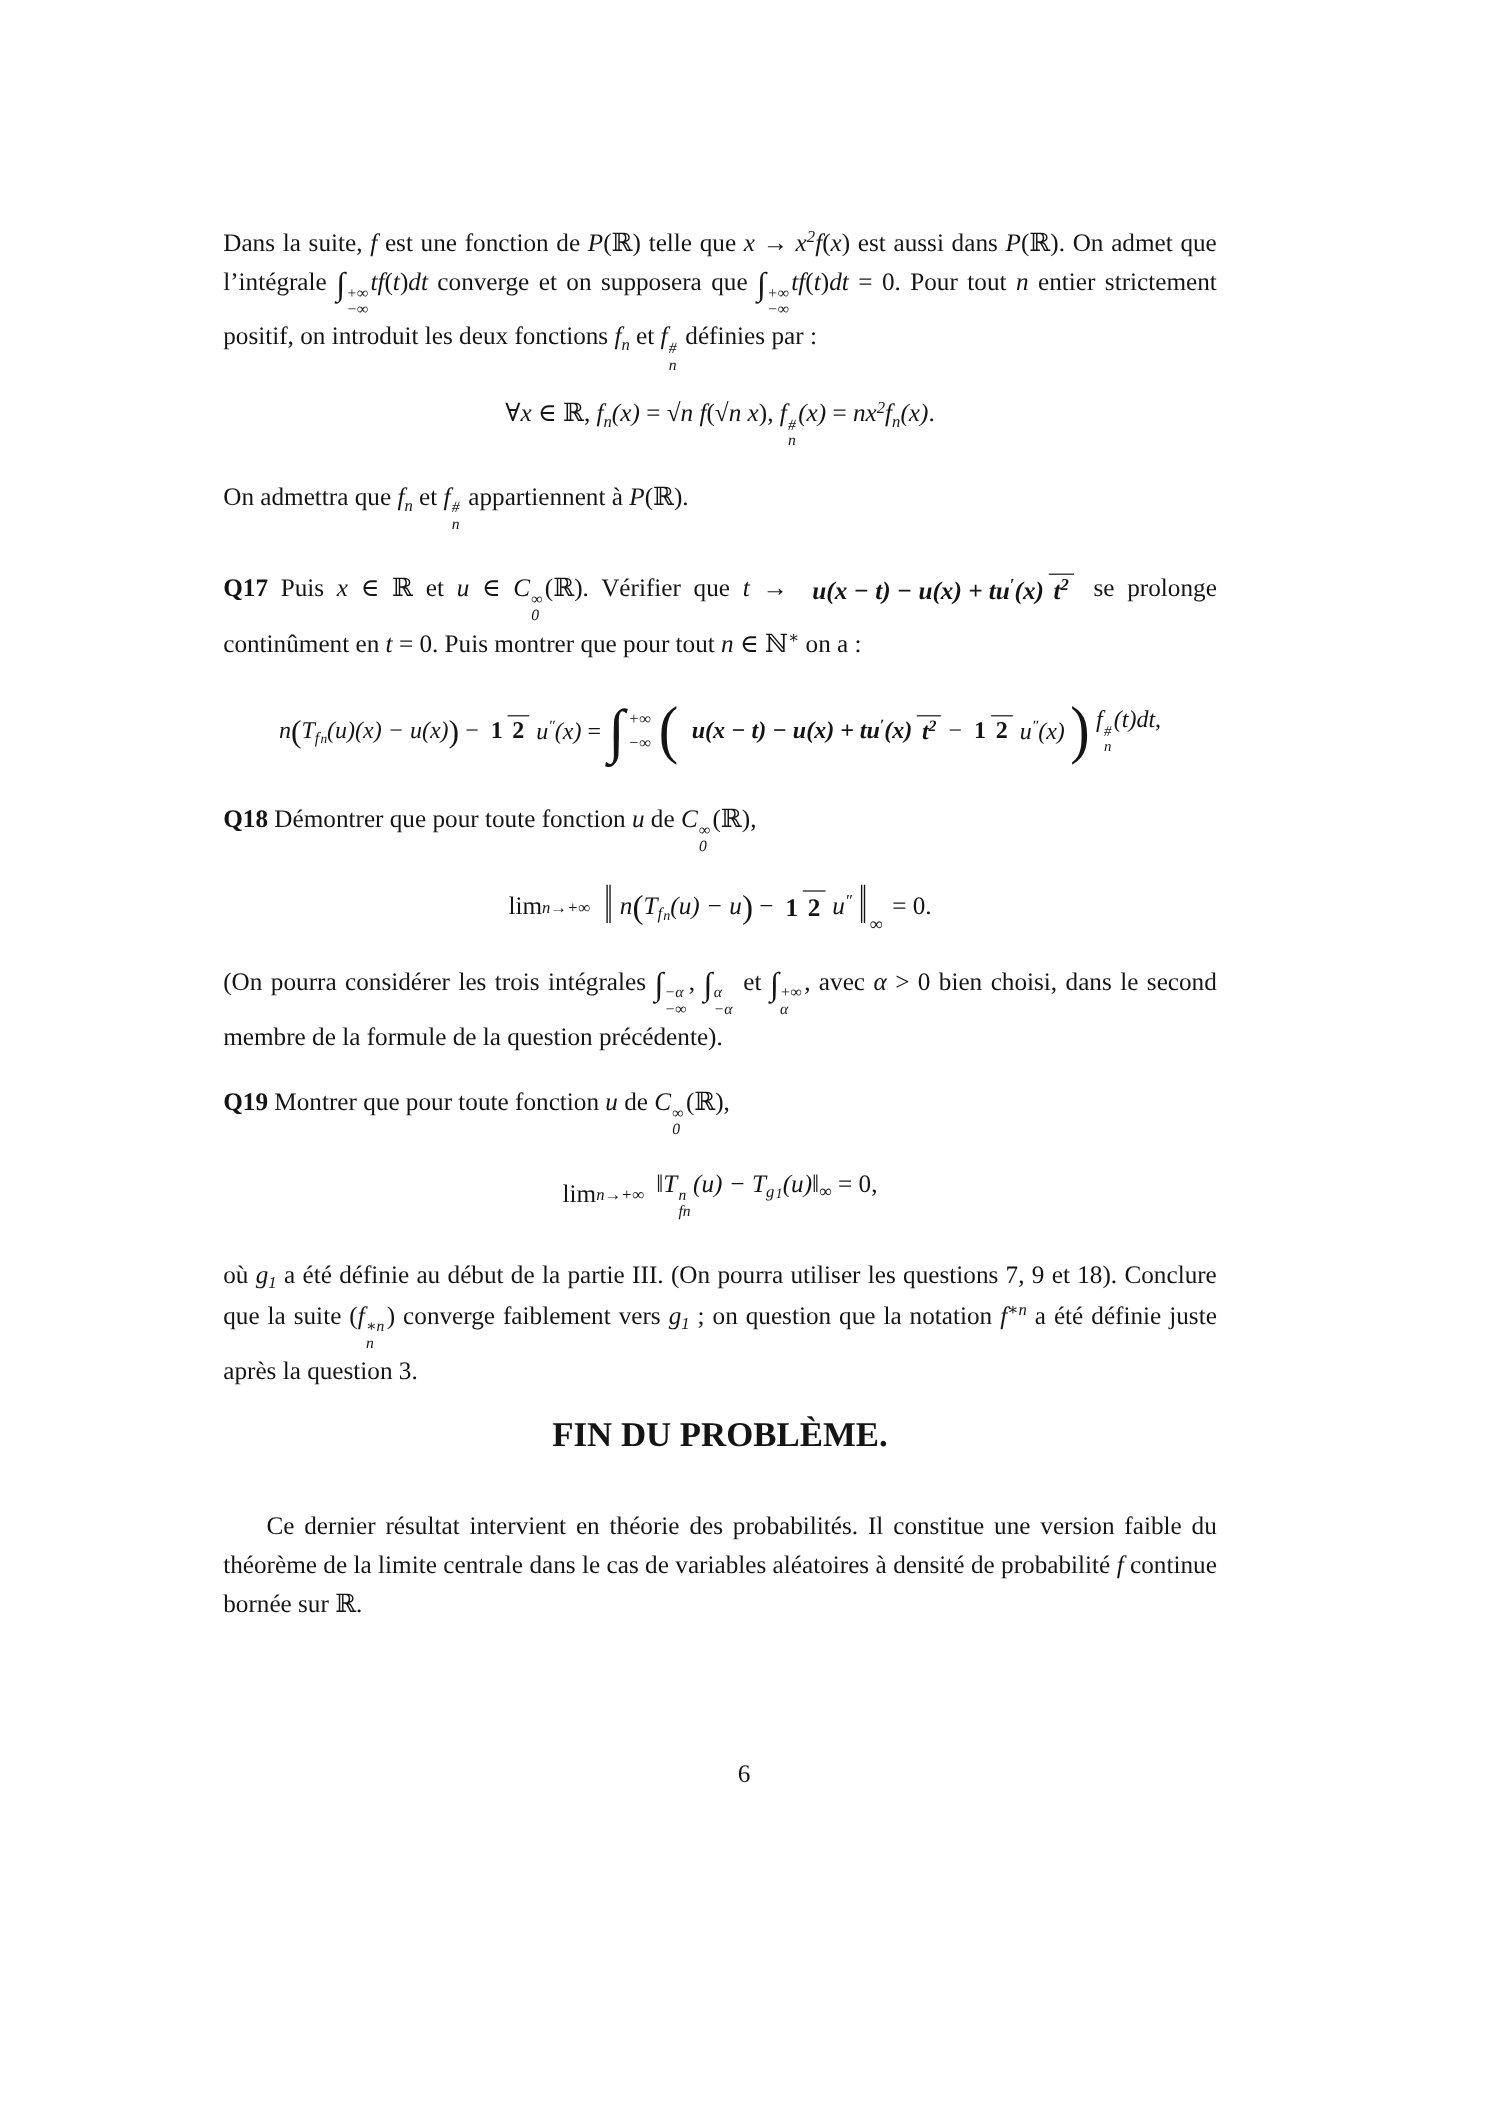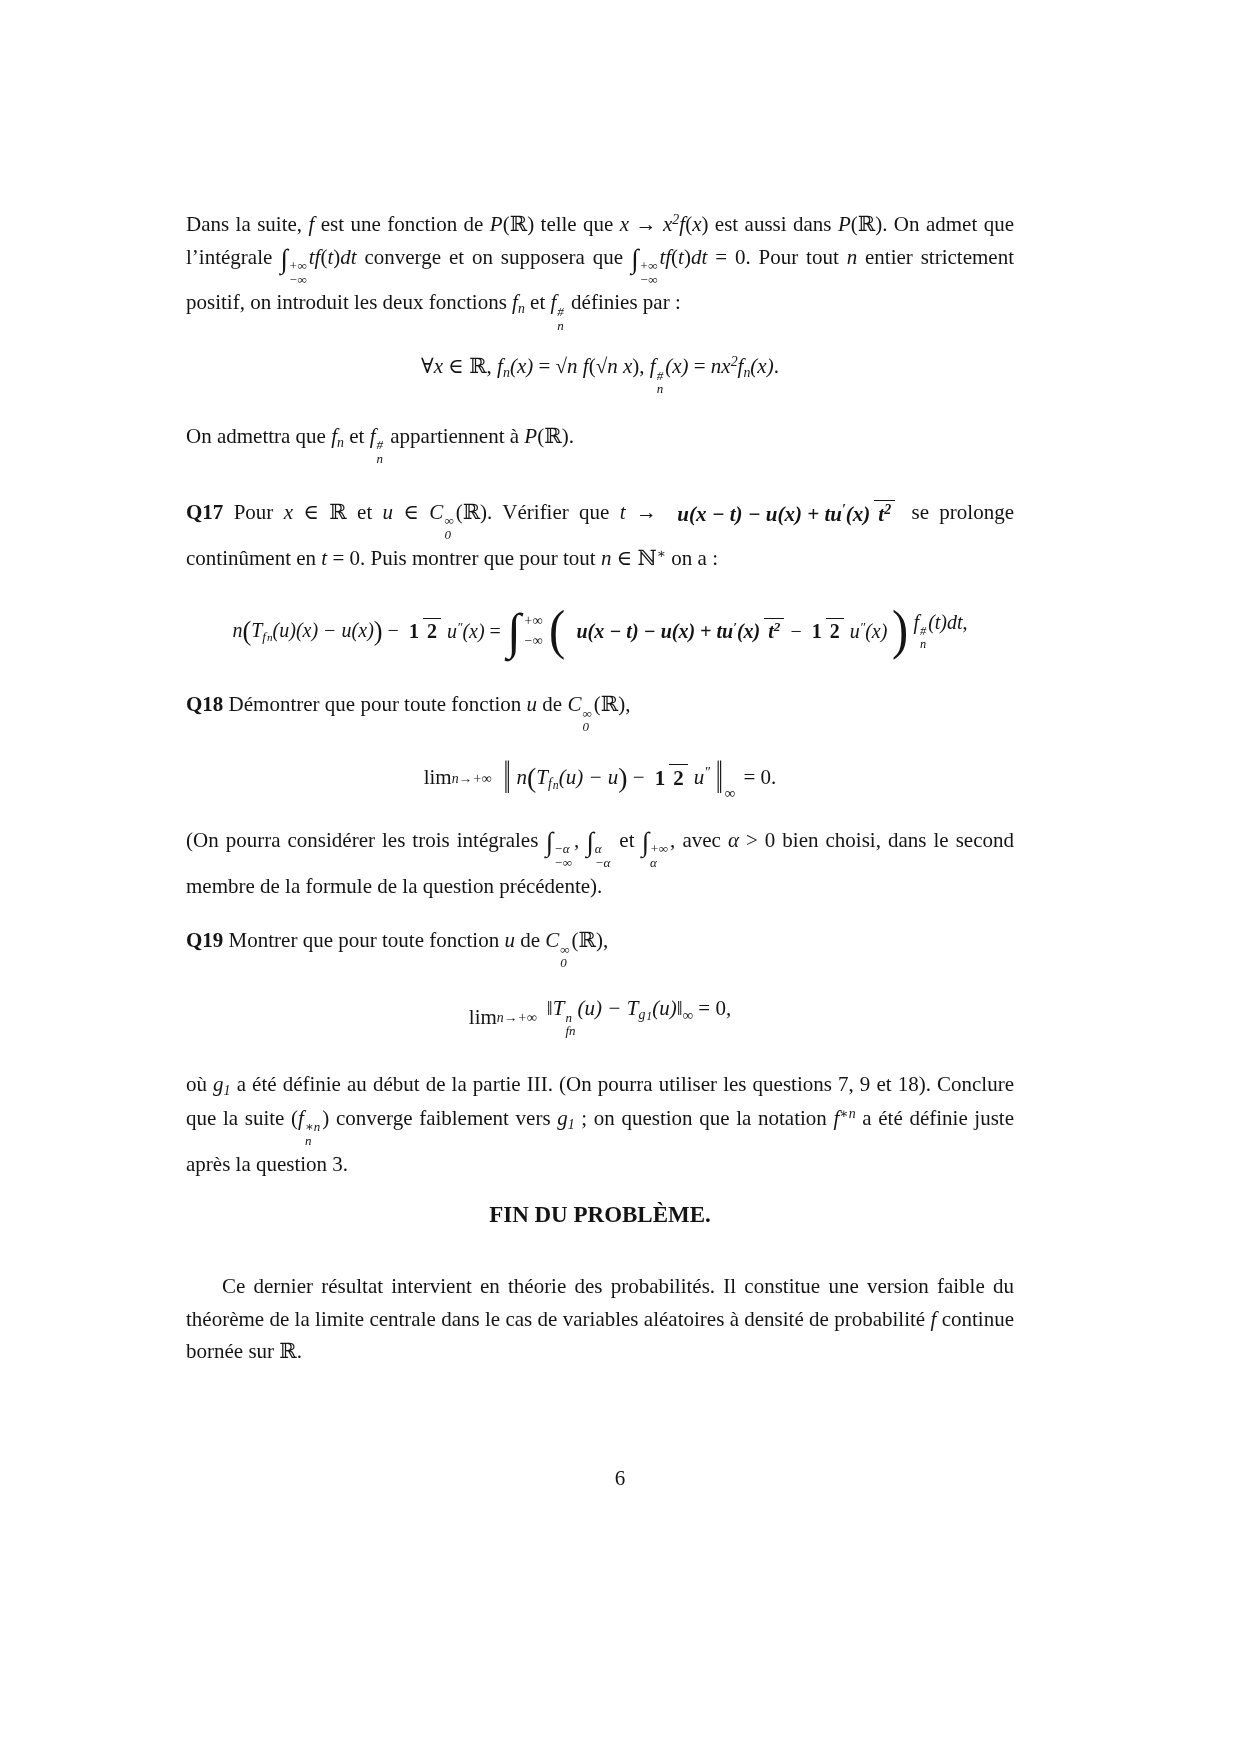--- a/index.html
+++ b/index.html
@@ -1,21 +1,21 @@
 <!DOCTYPE html>
 <html><head>
 <meta charset="utf-8">
 <style>
   html,body{margin:0;padding:0;background:#e8e8e8;}
   .page{
     width:1240px;height:1754px;margin:0 auto;background:#ffffff;color:#141414;
     position:relative;font-family:"Liberation Serif","DejaVu Serif",serif;
     font-size:21px;overflow:hidden;
   }
-  .content{position:absolute;left:186px;top:208px;width:828px;}
+  .content{position:absolute;left:186px;top:186px;width:828px;}
   .para{margin:0 0 22px;text-align:justify;line-height:1.55;}
   .r{font-style:normal;}
   .i{font-style:italic;}
   .b{font-weight:bold;}
   .sb{font-size:0.66em;font-style:italic;vertical-align:-0.32em;}
   .sb2{font-size:0.56em;font-style:italic;vertical-align:-0.45em;margin-left:1px;}
   .sp{font-size:0.66em;font-style:italic;vertical-align:0.5em;}
   .sbr{font-size:0.7em;vertical-align:-0.32em;}
   .intg{font-size:1.3em;line-height:1;vertical-align:-0.15em;}
   .p1{font-size:1.32em;line-height:1;vertical-align:-0.12em;}
@@ -33,21 +33,21 @@
   .eq-main{font-size:20px;}
   .intwrap{display:inline-flex;align-items:center;margin:0 4px;}
   .int-sign{font-size:2.5em;line-height:0.85;}
   .int-lims{display:inline-flex;flex-direction:column;justify-content:space-between;
             height:2.7em;font-size:0.68em;font-style:italic;margin-left:3px;}
   .p2{display:inline-block;font-size:2.7em;line-height:0.85;transform:scaleX(0.9);}
   .lim{display:inline-flex;flex-direction:row;align-items:center;line-height:1.1;margin-right:8px;}
   .lim-bot{font-size:0.66em;font-style:italic;margin-top:2px;}
   .norm-big{display:inline-block;transform:scaleY(1.9);font-size:1.15em;line-height:1;margin:0 4px;}
   .norm-sub{font-size:0.72em;position:relative;top:1.05em;margin-left:-2px;margin-right:6px;}
-  .fin{text-align:center;font-weight:bold;font-size:23px;margin:20px 0 38px;}
+  .fin{text-align:center;font-weight:bold;font-size:29px;margin:20px 0 38px;}
   .closing{text-indent:36px;margin-top:42px;}
   .pageno{position:absolute;top:1466px;left:0;width:100%;text-align:center;font-size:21px;}
 </style>
 </head>
 <body>
 
 <div class="page">
   <div class="content">
 
     <p class="para"><span class="r">Dans la suite, </span><span class="i">f</span><span class="r"> est une fonction de </span><span class="i">P</span><span class="r">(ℝ) telle que </span><span class="i">x</span><span class="r"> → </span><span class="i">x</span><span class="sp">2</span><span class="i">f</span><span class="r">(</span><span class="i">x</span><span class="r">) est aussi dans </span><span class="i">P</span><span class="r">(ℝ). On admet que l’intégrale </span><span class="intg">∫</span><span class="stk">
@@ -67,21 +67,21 @@
             <span>n</span>
           </span><span class="i">(x)</span><span class="r"> = </span><span class="i">nx</span><span class="sp">2</span><span class="i">f</span><span class="sb">n</span><span class="i">(x)</span><span class="r">.</span></span>
     </div>
 
     <p class="para"><span class="r">On admettra que </span><span class="i">f</span><span class="sb">n</span><span class="r"> et </span><span class="i">f</span><span class="stk">
           <span>#</span>
           <span>n</span>
         </span><span class="r"> appartiennent à </span><span class="i">P</span><span class="r">(ℝ).</span></p>
 
     <p class="para" style="margin-top:30px;">
-      <span><span class="b">Q17</span><span class="r"> Pour </span><span class="i">x</span><span class="r"> ∈ ℝ et </span><span class="i">u</span><span class="r"> ∈ </span><span class="i">C</span><span class="stk">
+      <span><span class="b">Q17</span><span class="r"> Puis </span><span class="i">x</span><span class="r"> ∈ ℝ et </span><span class="i">u</span><span class="r"> ∈ </span><span class="i">C</span><span class="stk">
             <span>∞</span>
             <span>0</span>
           </span><span class="r">(ℝ). Vérifier que </span><span class="i">t</span><span class="r"> → </span></span><span class="frac inline-frac">
           <span class="num"><span class="i">u(x − t) − u(x) + tu</span><span class="sp">′</span><span class="i">(x)</span></span>
           <span class="den"><span class="i">t</span><span class="sp">2</span></span>
         </span><span><span class="r"> se prolonge continûment en </span><span class="i">t</span><span class="r"> = 0. Puis montrer que pour tout </span><span class="i">n</span><span class="r"> ∈ ℕ</span><span class="sp">∗</span><span class="r"> on a :</span></span>
     </p>
 
     <div class="display eq-main" style="margin:34px 0 34px;justify-content:center;">
       <span class="run"><span class="i">n</span><span class="p1">(</span><span class="i">T</span><span class="sb">f</span><span class="sb2">n</span><span class="i">(u)(x) − u(x)</span><span class="p1">)</span><span class="r"> − </span></span>

